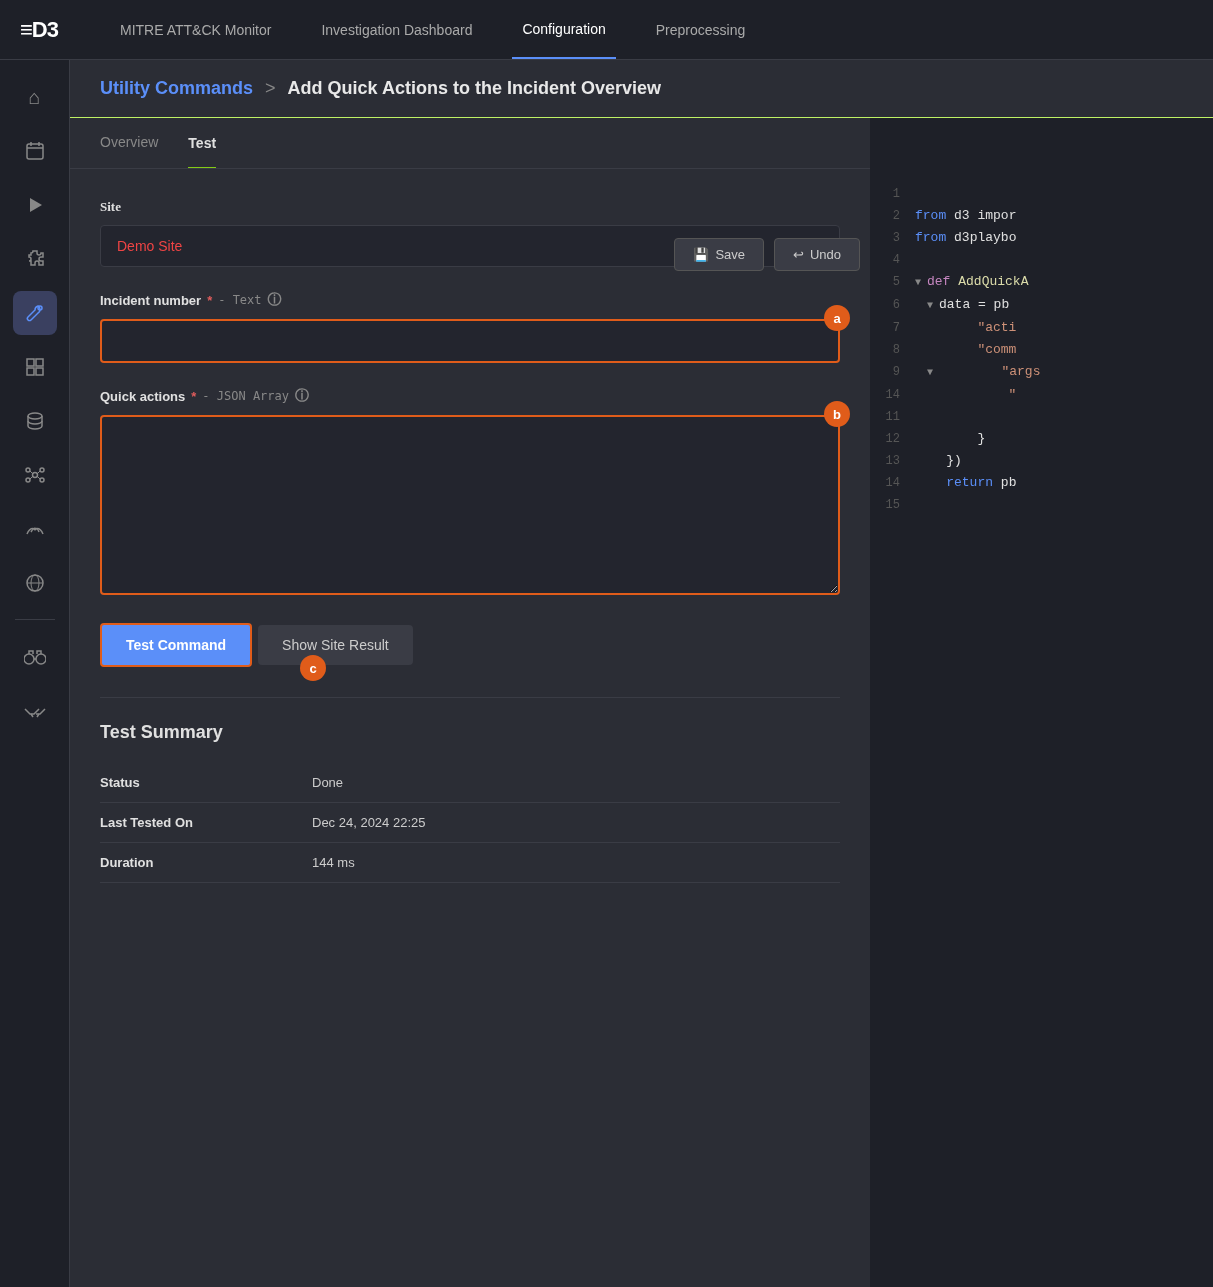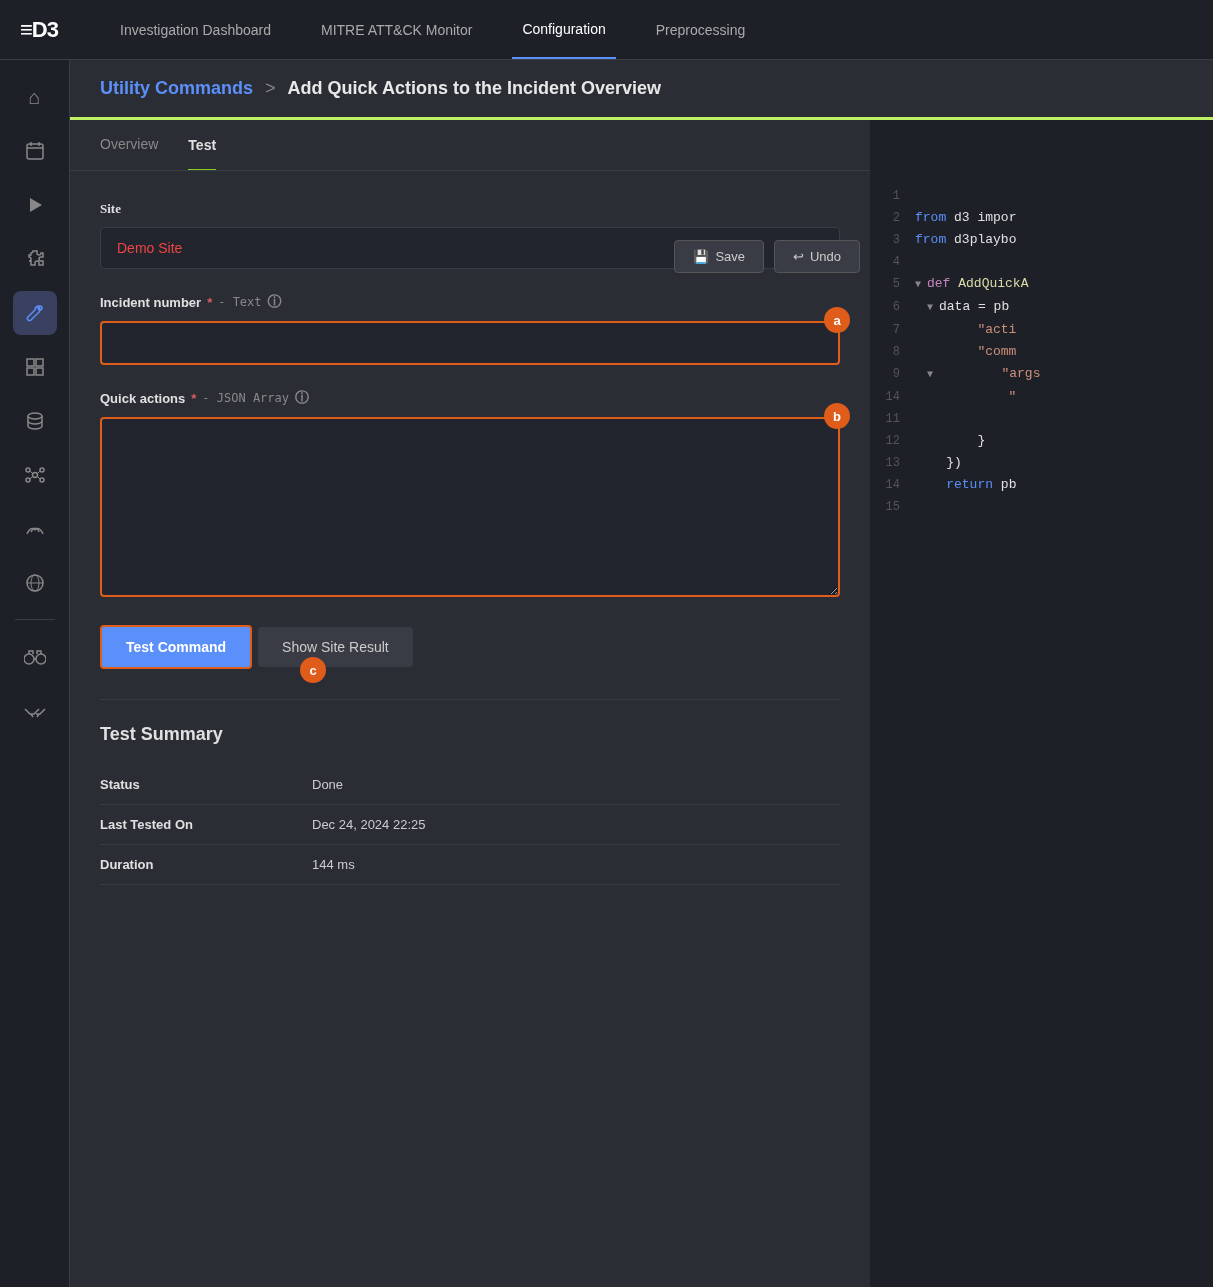--- a/index.html
+++ b/index.html
@@ -80,21 +80,21 @@
       overflow: hidden;
     }
 
     
     .breadcrumb {
       background: #2b2d35;
       padding: 18px 30px;
       display: flex;
       align-items: center;
       gap: 12px;
-      border-bottom: 3px solid #bef264;
+      border-bottom: 1px solid #bef264;
     }
     .breadcrumb-link {
       color: #5b8ff9;
       font-size: 18px;
       font-weight: 600;
       cursor: pointer;
     }
     .breadcrumb-sep {
       color: #888;
       font-size: 18px;
@@ -393,22 +393,22 @@
     
     .top-section {
       position: relative;
     }
   </style>
 </head>
 <body>
 
 <div class="top-nav">
   <div class="logo">≡D3</div>
+  <div class="nav-item">MITRE ATT&amp;CK Monitor</div>
   <div class="nav-item">Investigation Dashboard</div>
-  <div class="nav-item">MITRE ATT&amp;CK Monitor</div>
   <div class="nav-item active">Configuration</div>
   <div class="nav-item">Preprocessing</div>
 </div>
 
 <div class="main-layout">
 
   <div class="sidebar">
     <div class="sidebar-icon">⌂</div>
     <div class="sidebar-icon">
       <svg width="20" height="20" viewBox="0 0 20 20" fill="none">

